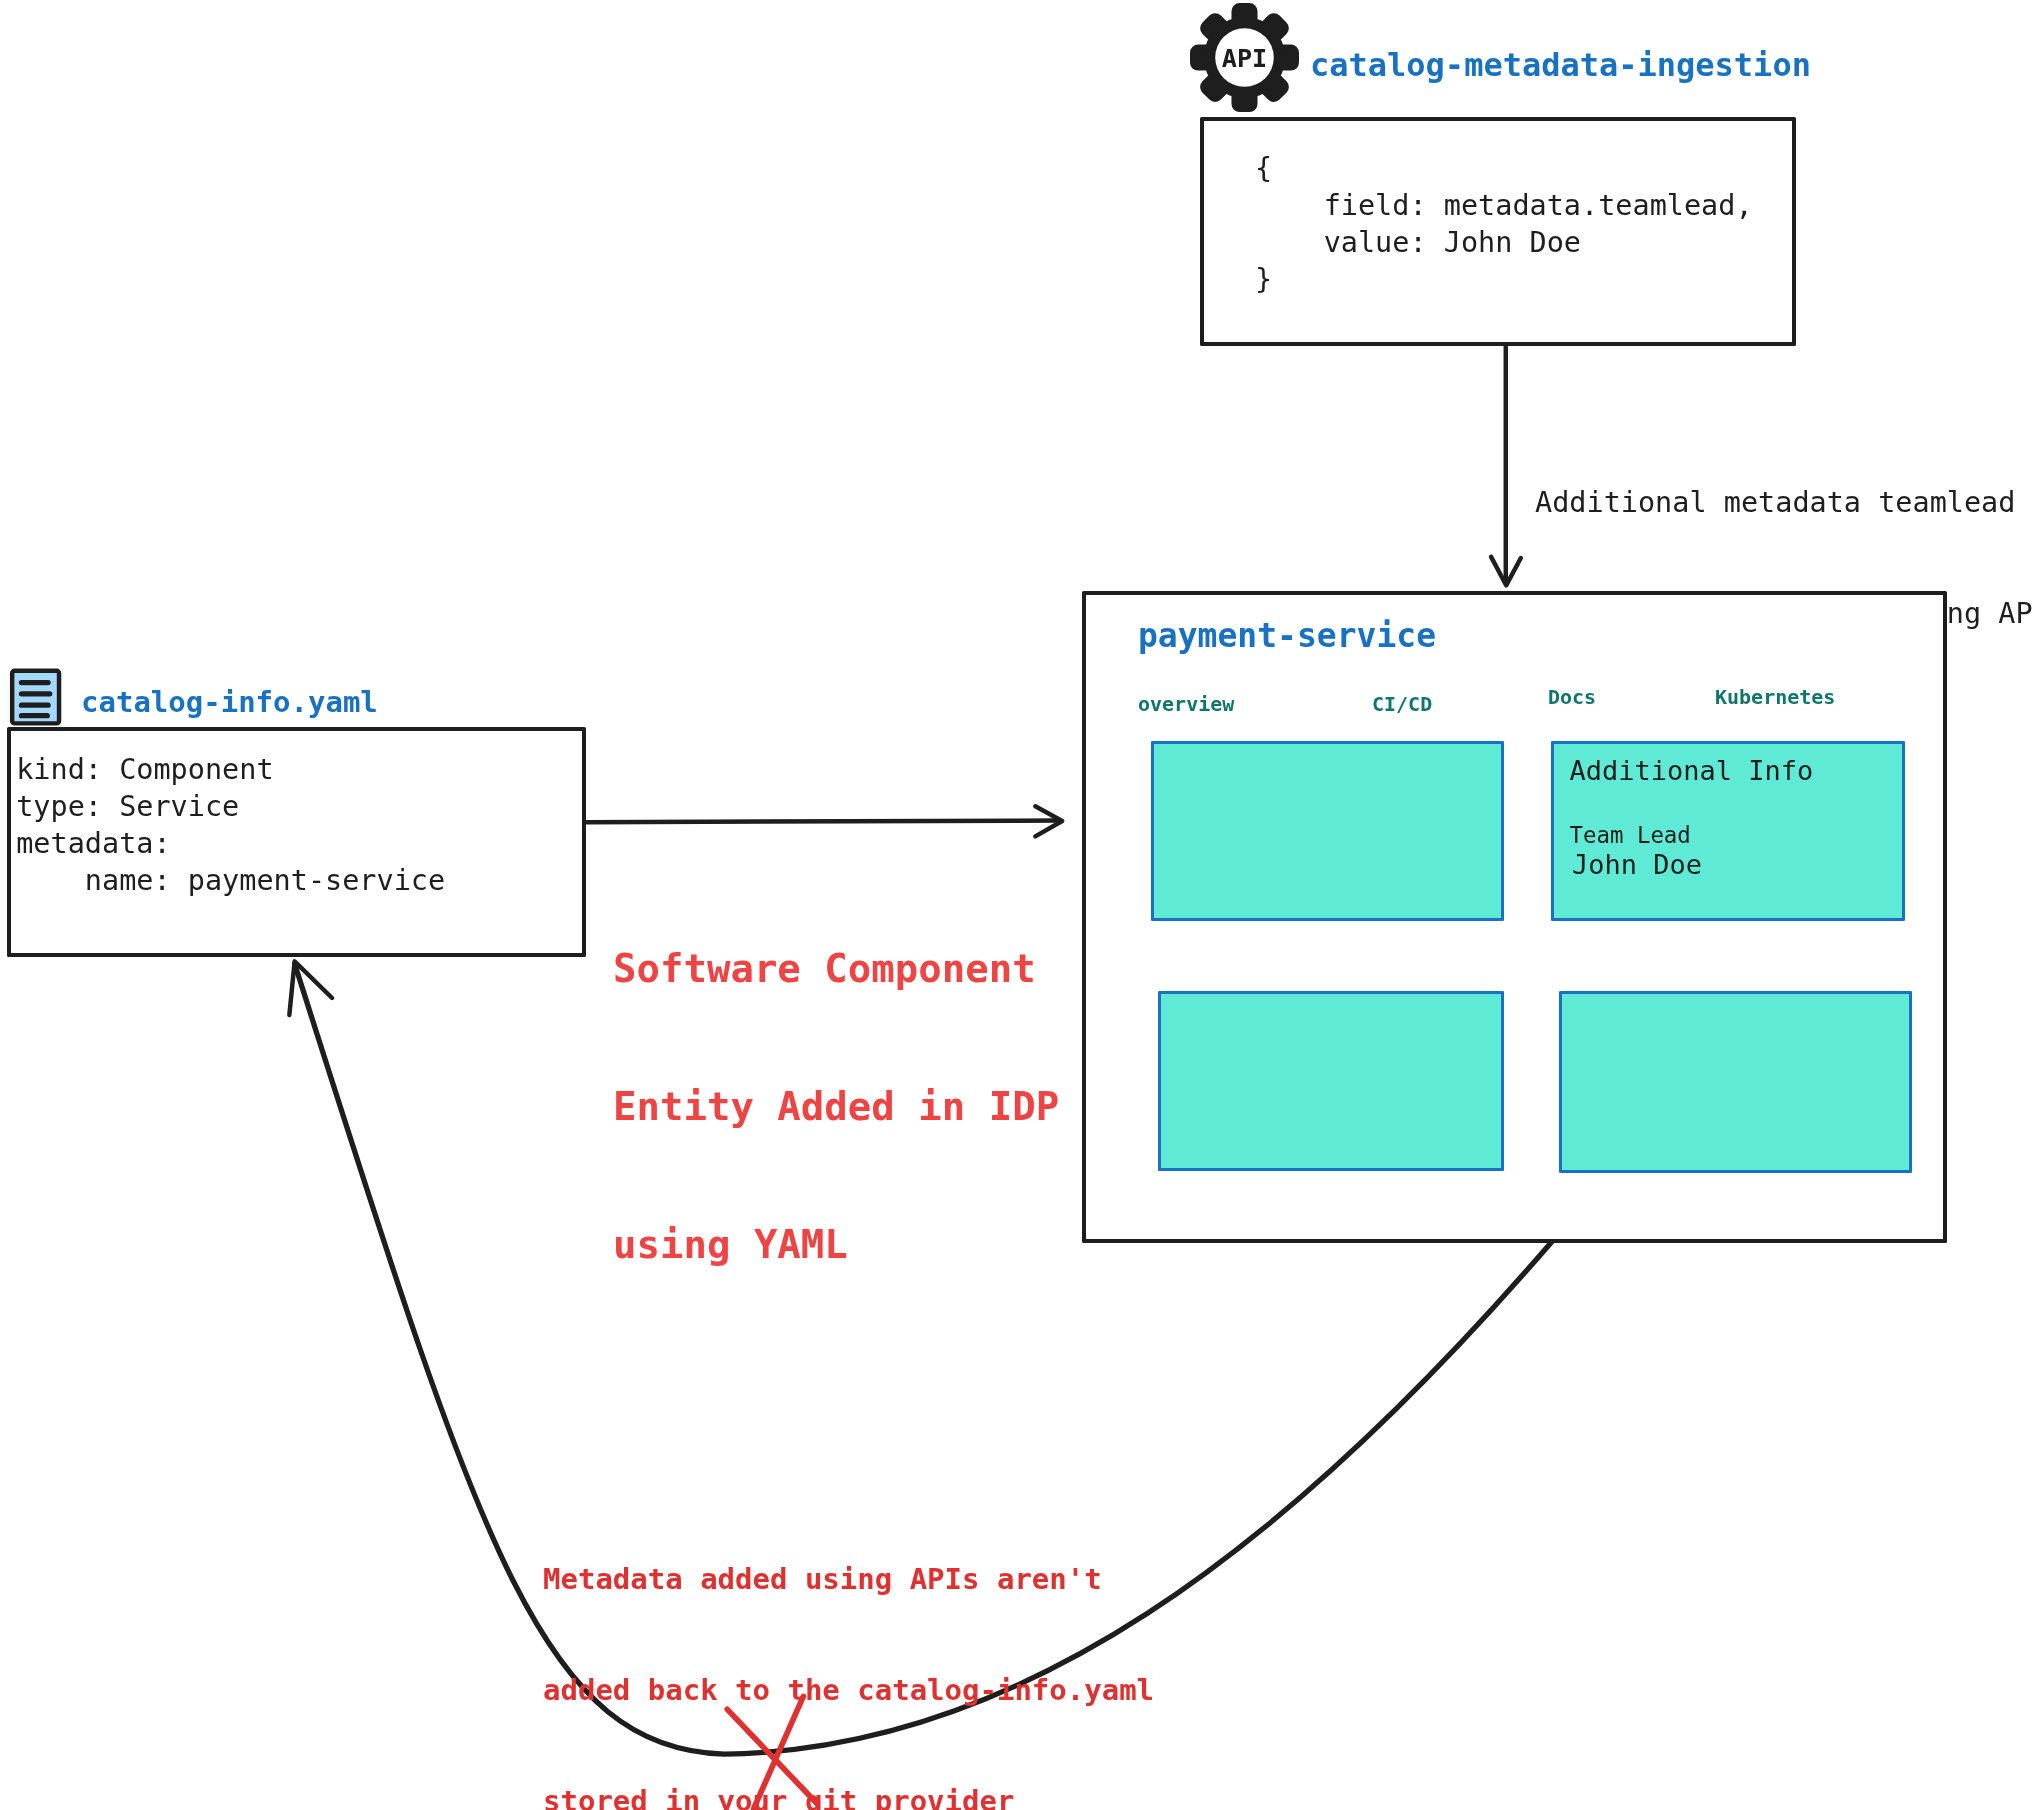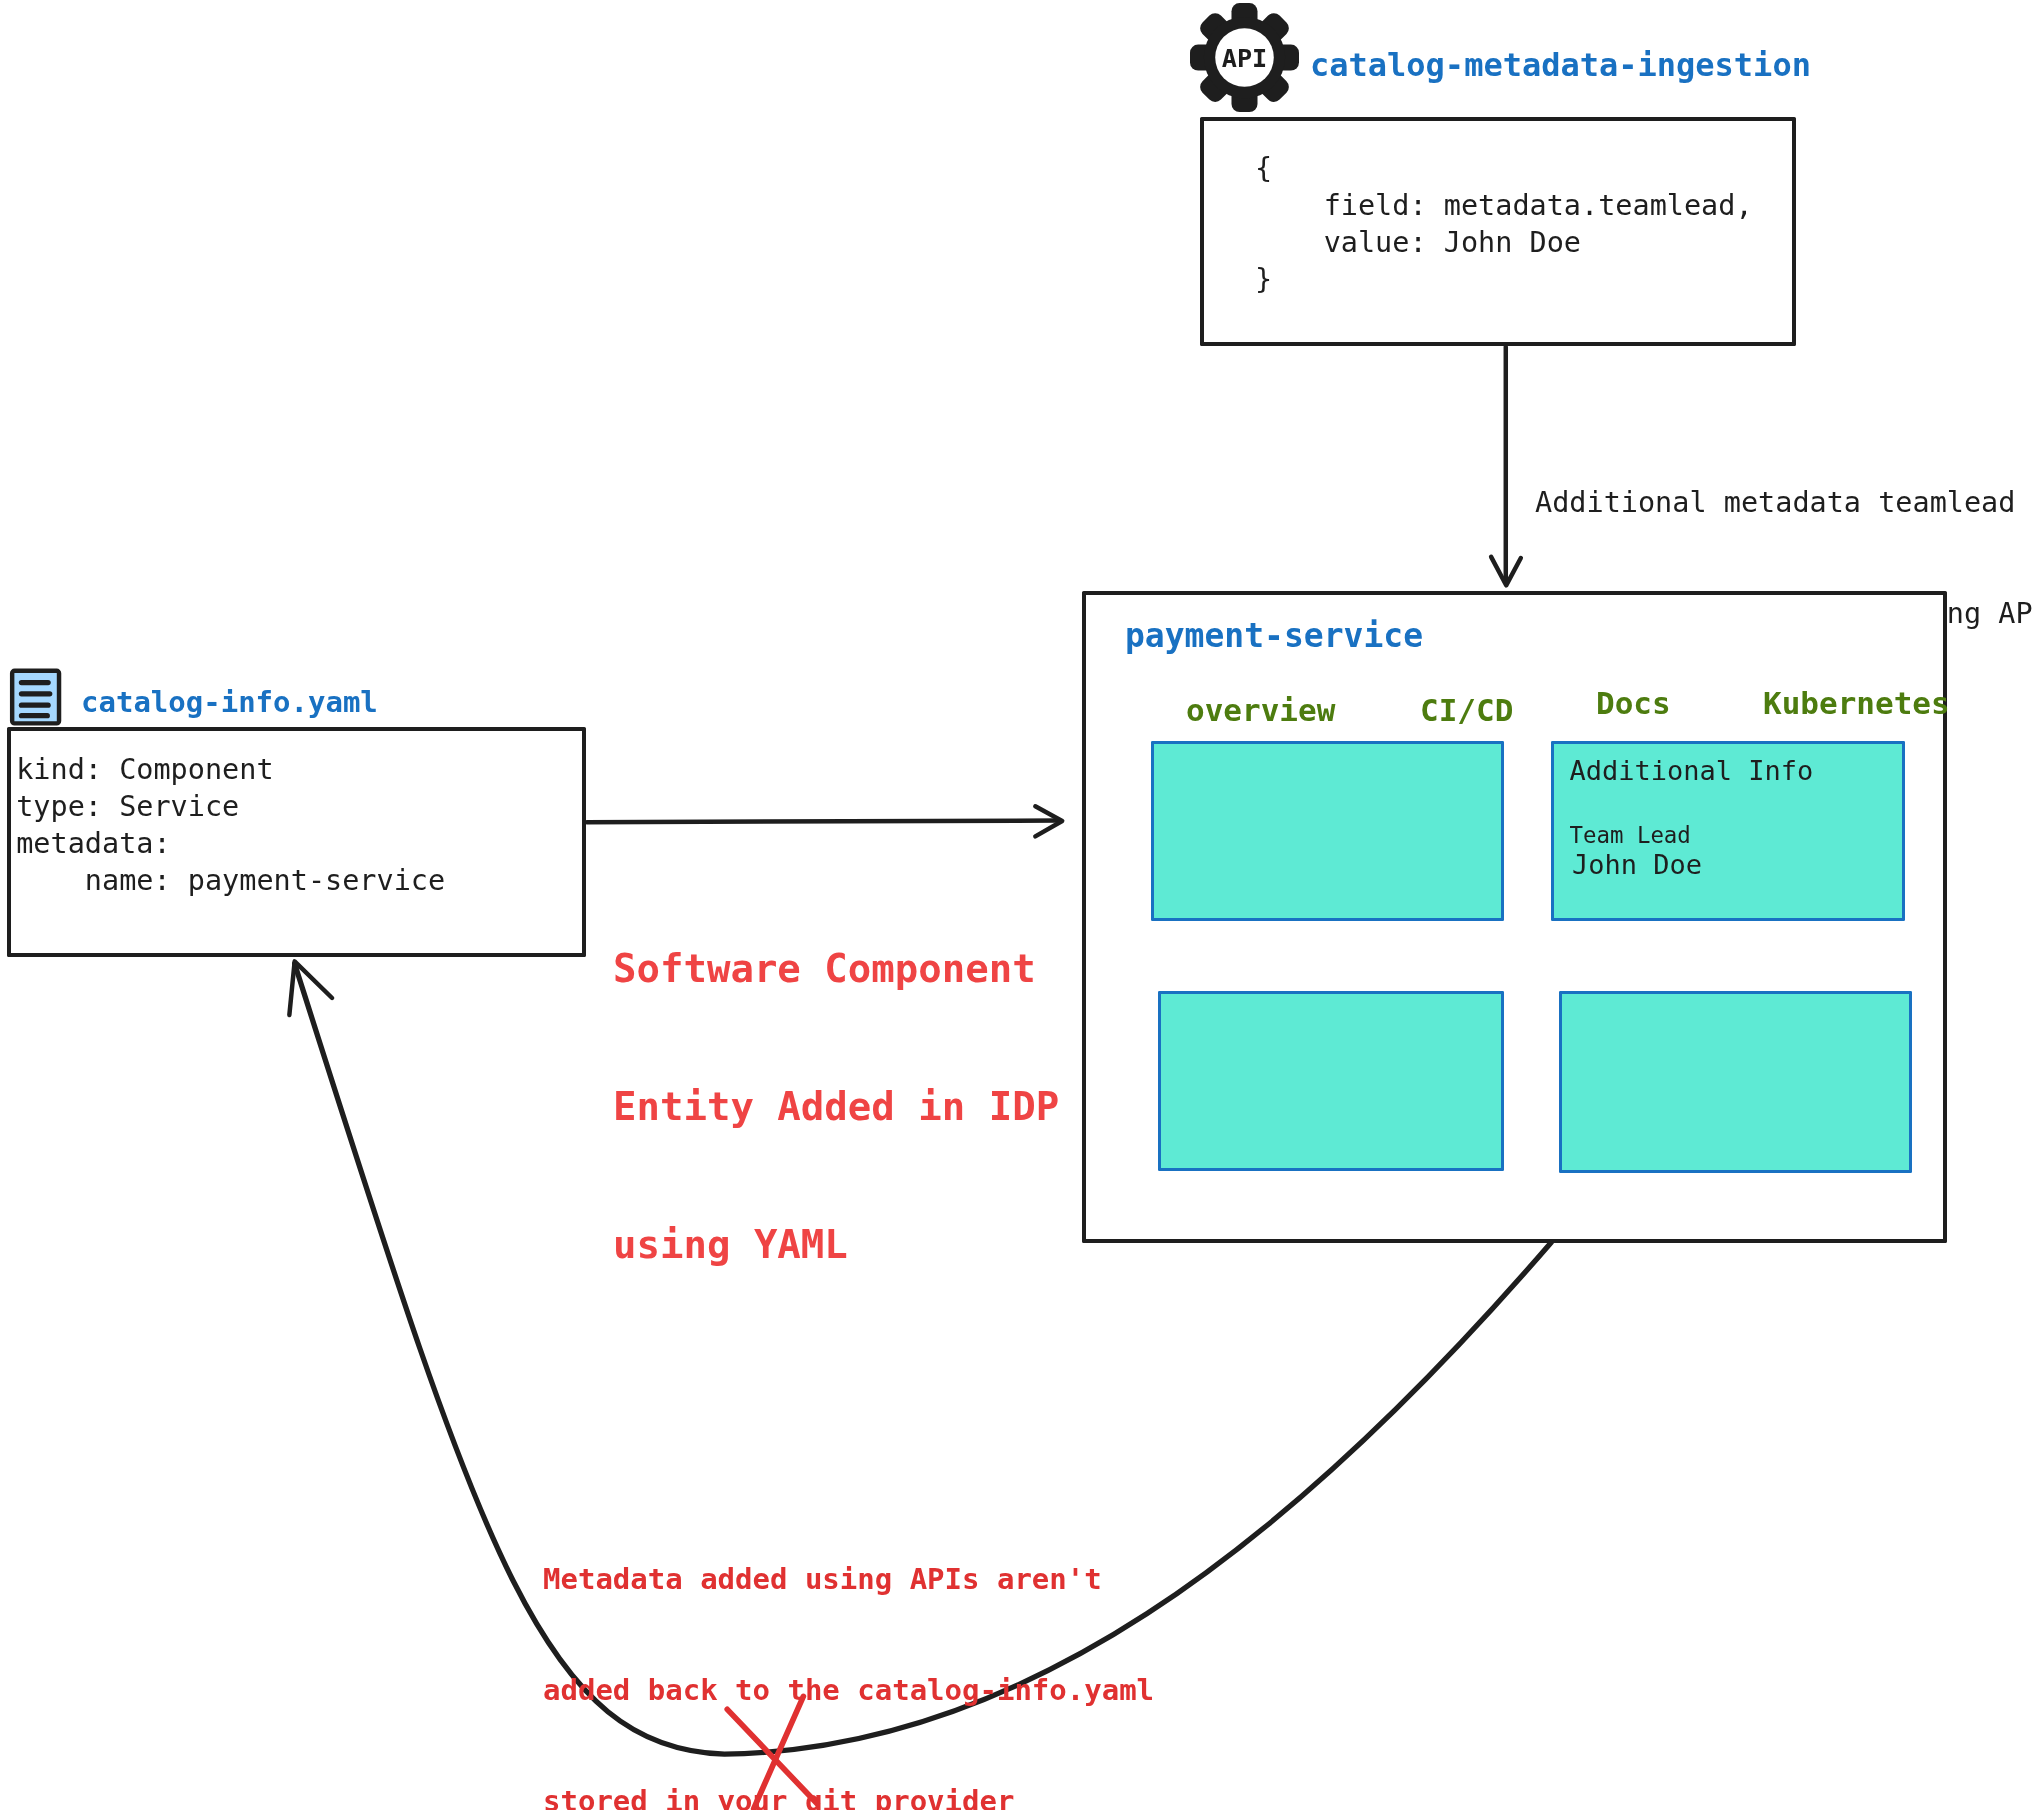--- a/index.html
+++ b/index.html
@@ -71,25 +71,24 @@
   .red-note {
     position: absolute;
     font-size: 29px;
     line-height: 37px;
     font-weight: 700;
     white-space: pre;
     color: #e03131;
   }
   .tab {
     position: absolute;
-    color: #4d7c0f;
-    font-size: 31px;
-    font-weight: 700;
-    white-space: pre;
-    margin-left: 48px;
+    color: #0f766e;
+    font-size: 20px;
+    font-weight: 700;
+    white-space: pre;
   }
   .panel-title { position: absolute; left: 15.5px; top: 11.4px; font-size: 27px; white-space: pre; }
   .panel-field-label { position: absolute; left: 15.5px; top: 78px; font-size: 22.4px; white-space: pre; }
   .panel-field-value { position: absolute; left: 18px; top: 105px; font-size: 27px; white-space: pre; }
 </style>
 </head>
 <body>
 
 <div class="stage">
 
@@ -142,21 +141,21 @@
       <div class="mono-line">}</div>
     </div>
   </div>
 
   <div class="arrow-note" style="left:1535px; top:410px;">
     <div class="mono-line" style="line-height:37px;">Additional metadata teamlead</div>
     <div class="mono-line" style="line-height:37px;">added to the catalog using APIs</div>
   </div>
 
   <div class="black-box" style="left:1082px; top:591px; width:865px; height:652px;">
-    <div class="blue-title" style="left:39px; top:21px; font-size:33px;">payment-service</div>
+    <div class="blue-title" style="left:52px; top:21px; font-size:33px;">payment-service</div>
 
     <div class="tab" style="left:52px; top:97px;">overview</div>
     <div class="tab" style="left:286px; top:97px;">CI/CD</div>
     <div class="tab" style="left:462px; top:90px;">Docs</div>
     <div class="tab" style="left:629px; top:90px;">Kubernetes</div>
 
     <div class="blue-box" style="left:65px; top:146px; width:353px; height:180px;"></div>
 
     <div class="blue-box" style="left:465px; top:146px; width:354px; height:180px;">
       <div class="panel-title">Additional Info</div>

